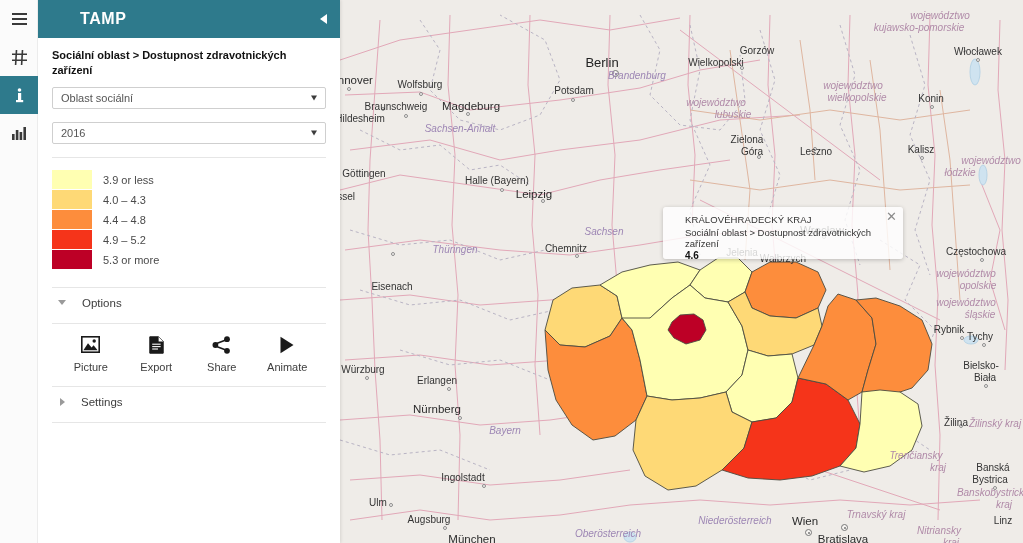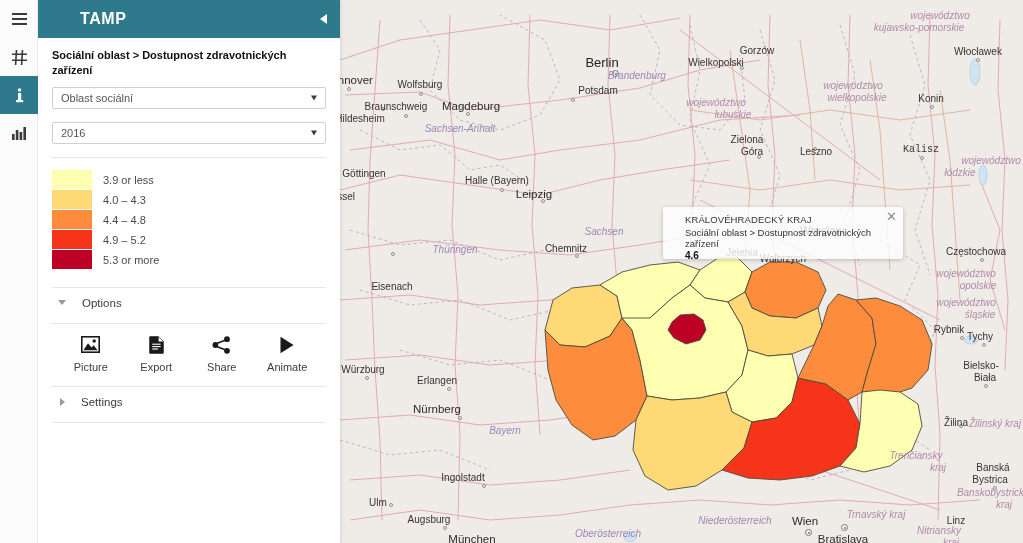--- a/index.html
+++ b/index.html
@@ -306,56 +306,56 @@
         <div class="city-dot-big" style="left: 841px; top: 524px;"></div>
       </div>
 
     <div id="labels-layer">
         <div class="map-label lbl-city-m" style="left: 348px; top: 74px; transform: translateX(-50%);">Hannover</div>
         <div class="map-label lbl-city" style="left: 420px; top: 79px; transform: translateX(-50%);">Wolfsburg</div>
         <div class="map-label lbl-city" style="left: 396px; top: 101px; transform: translateX(-50%);">Braunschweig</div>
         <div class="map-label lbl-city" style="left: 360px; top: 113px; transform: translateX(-50%);">Hildesheim</div>
         <div class="map-label lbl-city-m" style="left: 471px; top: 100px; transform: translateX(-50%);">Magdeburg</div>
         <div class="map-label lbl-city-b" style="left: 602px; top: 55px; transform: translateX(-50%);">Berlin</div>
-        <div class="map-label lbl-city" style="left: 574px; top: 85px; transform: translateX(-50%); margin-left: 24px;">Potsdam</div>
+        <div class="map-label lbl-city" style="left: 574px; top: 85px; transform: translateX(-50%);">Potsdam</div>
         <div class="map-label lbl-city" style="left: 364px; top: 168px; transform: translateX(-50%);">Göttingen</div>
         <div class="map-label lbl-city" style="left: 340px; top: 191px; transform: translateX(-50%);">Kassel</div>
         <div class="map-label lbl-city" style="left: 497px; top: 175px; transform: translateX(-50%);">Halle (Bayern)</div>
         <div class="map-label lbl-city-m" style="left: 534px; top: 188px; transform: translateX(-50%);">Leipzig</div>
         <div class="map-label lbl-city" style="left: 392px; top: 240px; transform: translateX(-50%); margin-top: 41px;">Eisenach</div>
         <div class="map-label lbl-city" style="left: 566px; top: 243px; transform: translateX(-50%);">Chemnitz</div>
         <div class="map-label lbl-city" style="left: 363px; top: 364px; transform: translateX(-50%);">Würzburg</div>
         <div class="map-label lbl-city" style="left: 437px; top: 375px; transform: translateX(-50%);">Erlangen</div>
         <div class="map-label lbl-city-m" style="left: 437px; top: 403px; transform: translateX(-50%);">Nürnberg</div>
         <div class="map-label lbl-city" style="left: 463px; top: 472px; transform: translateX(-50%);">Ingolstadt</div>
         <div class="map-label lbl-city" style="left: 378px; top: 497px; transform: translateX(-50%);">Ulm</div>
         <div class="map-label lbl-city" style="left: 429px; top: 514px; transform: translateX(-50%);">Augsburg</div>
         <div class="map-label lbl-city-m" style="left: 472px; top: 533px; transform: translateX(-50%);">München</div>
         <div class="map-label lbl-city" style="left: 727px; top: 45px; transform: translateX(-50%); margin-left: 30px;">Gorzów</div>
         <div class="map-label lbl-city" style="left: 716px; top: 57px; transform: translateX(-50%);">Wielkopolski</div>
         <div class="map-label lbl-city" style="left: 978px; top: 46px; transform: translateX(-50%);">Włocławek</div>
         <div class="map-label lbl-city" style="left: 931px; top: 93px; transform: translateX(-50%);">Konin</div>
         <div class="map-label lbl-city" style="left: 747px; top: 134px; transform: translateX(-50%);">Zielona</div>
         <div class="map-label lbl-city" style="left: 752px; top: 146px; transform: translateX(-50%);">Góra</div>
         <div class="map-label lbl-city" style="left: 816px; top: 146px; transform: translateX(-50%);">Leszno</div>
-        <div class="map-label lbl-city" style="left: 921px; top: 144px; transform: translateX(-50%); font-family: Liberation Mono, monospace;">Kalisz</div>
+        <div class="map-label lbl-city" style="left: 921px; top: 144px; transform: translateX(-50%);">Kalisz</div>
         <div class="map-label lbl-city-m" style="left: 822px; top: 224px; transform: translateX(-50%);">Wrocław</div>
         <div class="map-label lbl-city" style="left: 783px; top: 253px; transform: translateX(-50%);">Wałbrzych</div>
         <div class="map-label lbl-city" style="left: 742px; top: 247px; transform: translateX(-50%);">Jelenia</div>
         <div class="map-label lbl-city" style="left: 976px; top: 246px; transform: translateX(-50%);">Częstochowa</div>
         <div class="map-label lbl-city" style="left: 949px; top: 324px; transform: translateX(-50%);">Rybnik</div>
         <div class="map-label lbl-city" style="left: 980px; top: 331px; transform: translateX(-50%);">Tychy</div>
         <div class="map-label lbl-city" style="left: 981px; top: 360px; transform: translateX(-50%);">Bielsko-</div>
         <div class="map-label lbl-city" style="left: 985px; top: 372px; transform: translateX(-50%);">Biała</div>
         <div class="map-label lbl-city" style="left: 956px; top: 417px; transform: translateX(-50%);">Žilina</div>
         <div class="map-label lbl-city" style="left: 993px; top: 462px; transform: translateX(-50%);">Banská</div>
         <div class="map-label lbl-city" style="left: 990px; top: 474px; transform: translateX(-50%);">Bystrica</div>
         <div class="map-label lbl-city-m" style="left: 805px; top: 515px; transform: translateX(-50%);">Wien</div>
         <div class="map-label lbl-city-m" style="left: 843px; top: 533px; transform: translateX(-50%);">Bratislava</div>
-        <div class="map-label lbl-city" style="left: 956px; top: 515px; transform: translateX(-50%);">Linz</div>
+        <div class="map-label lbl-city" style="left: 1003px; top: 515px; transform: translateX(-50%);">Linz</div>
         <div class="map-label lbl-region" style="left: 637px; top: 70px; transform: translateX(-50%);">Brandenburg</div>
         <div class="map-label lbl-region" style="left: 460px; top: 123px; transform: translateX(-50%);">Sachsen-Anhalt</div>
         <div class="map-label lbl-region" style="left: 455px; top: 244px; transform: translateX(-50%);">Thüringen</div>
         <div class="map-label lbl-region" style="left: 604px; top: 226px; transform: translateX(-50%);">Sachsen</div>
         <div class="map-label lbl-region" style="left: 505px; top: 425px; transform: translateX(-50%);">Bayern</div>
         <div class="map-label lbl-region" style="left: 608px; top: 528px; transform: translateX(-50%);">Oberösterreich</div>
         <div class="map-label lbl-region" style="left: 735px; top: 515px; transform: translateX(-50%);">Niederösterreich</div>
         <div class="map-label lbl-region-pl" style="left: 940px; top: 10px; transform: translateX(-50%);">województwo</div>
         <div class="map-label lbl-region-pl" style="left: 919px; top: 22px; transform: translateX(-50%);">kujawsko-pomorskie</div>
         <div class="map-label lbl-region-pl" style="left: 853px; top: 80px; transform: translateX(-50%);">województwo</div>

